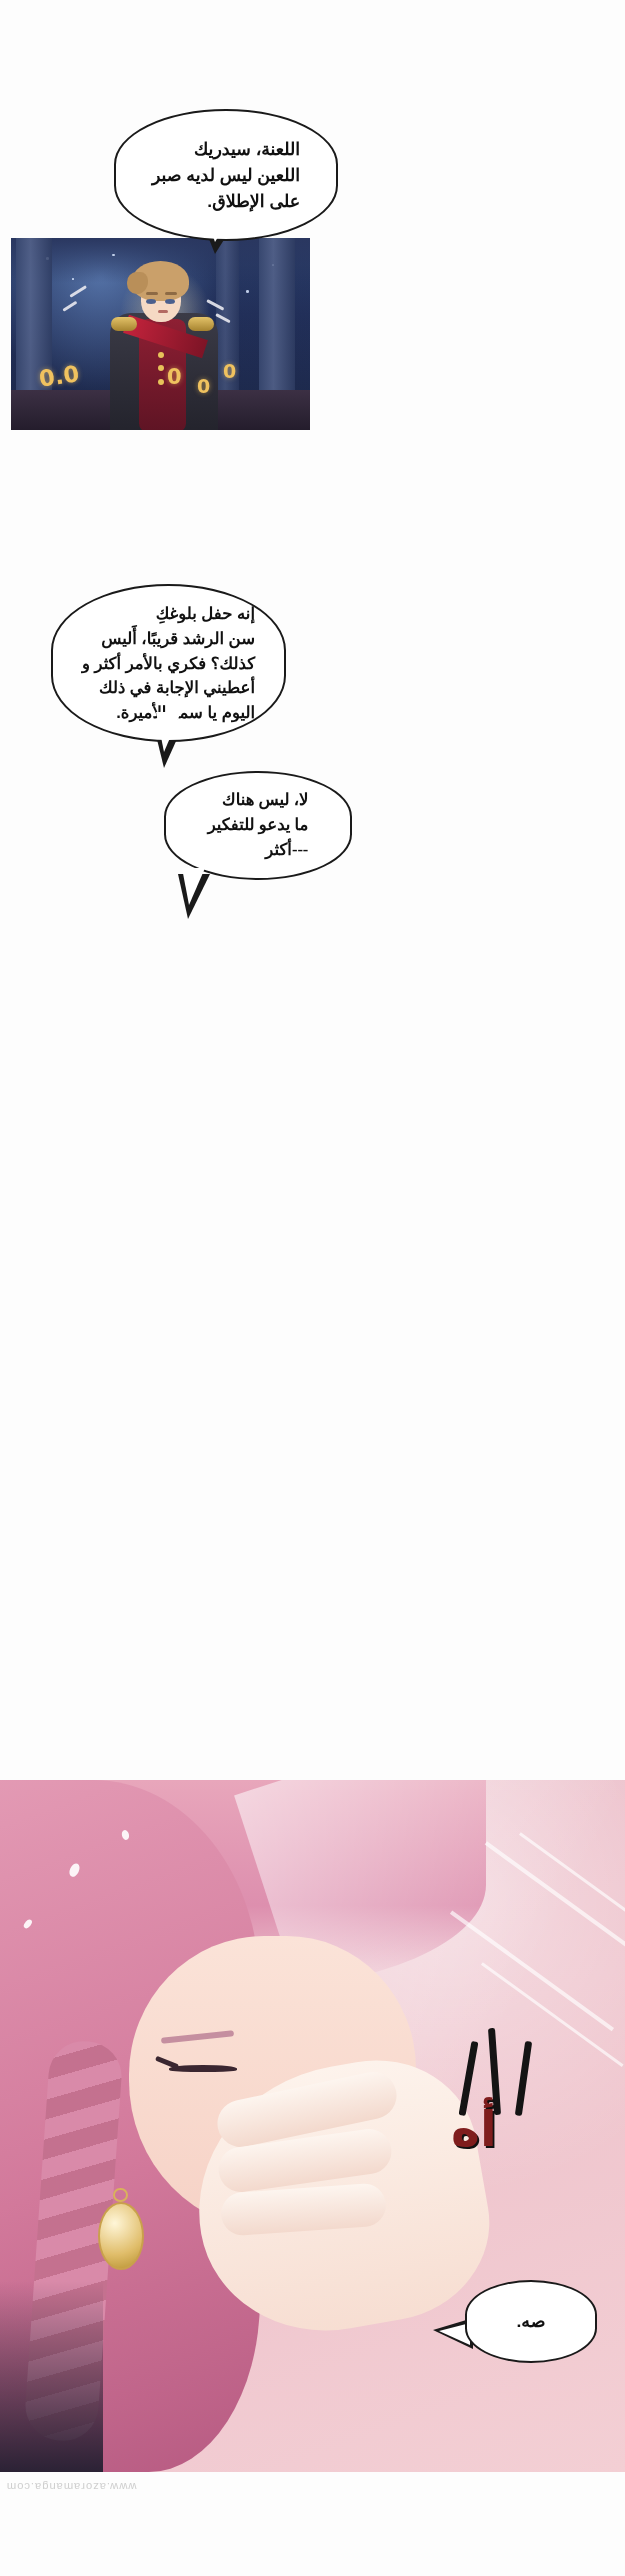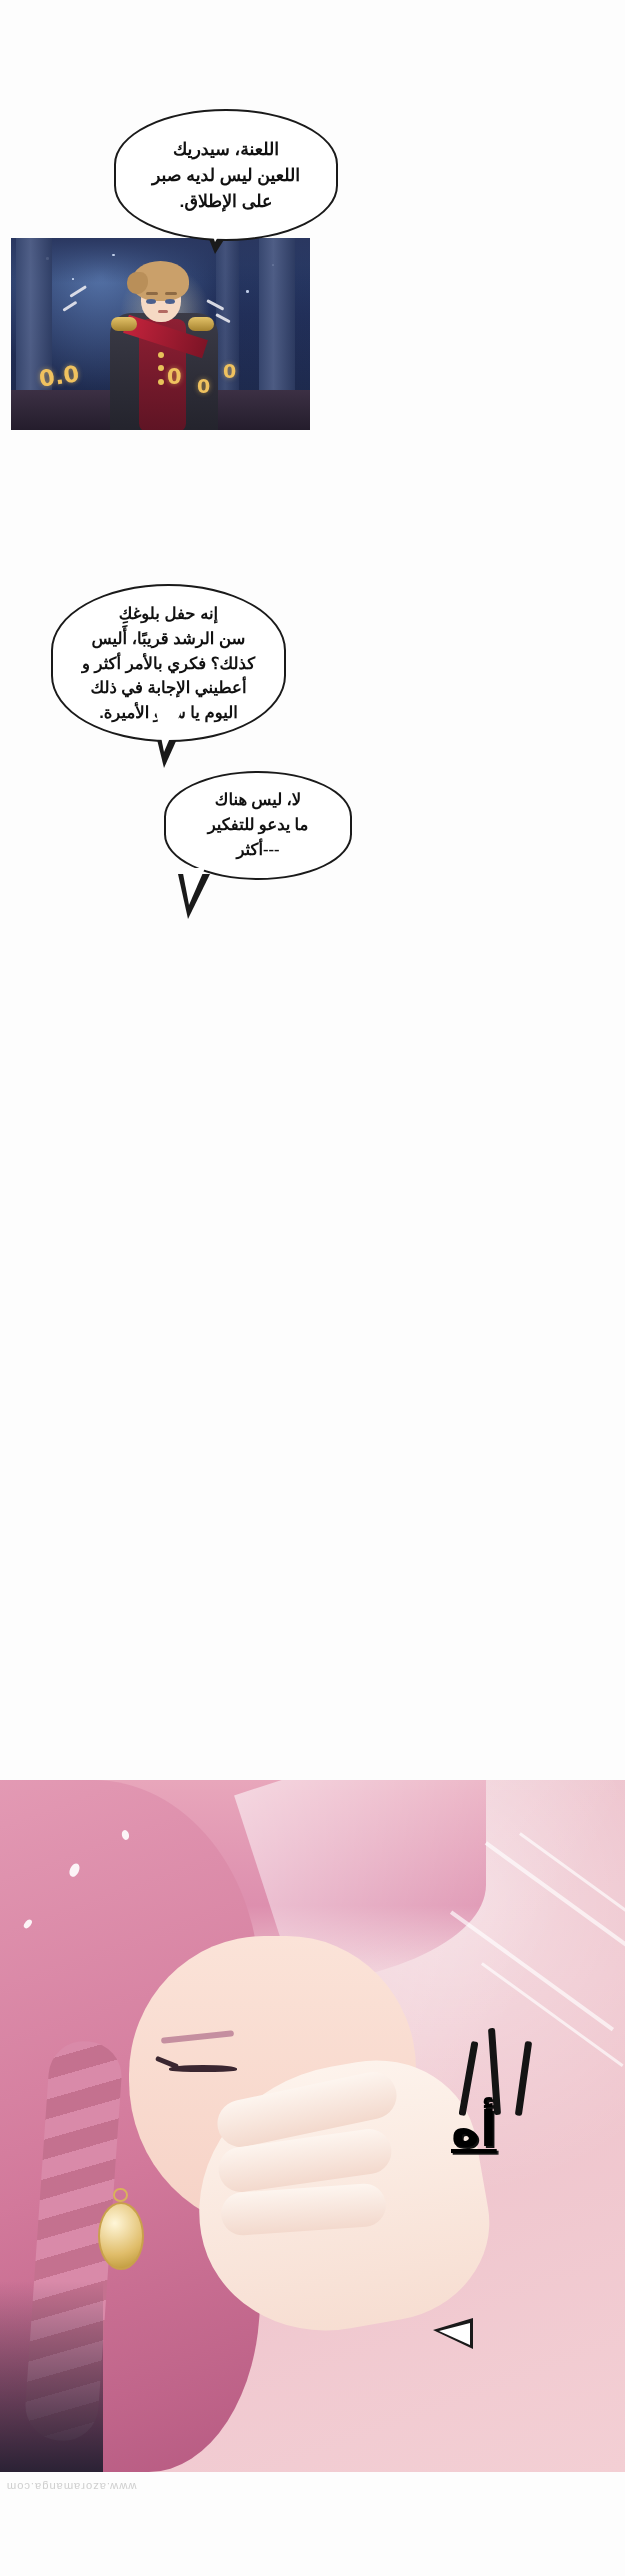--- a/index.html
+++ b/index.html
@@ -21,21 +21,20 @@
   
   .bubble {
     position: absolute;
     background: #ffffff;
     border: 2.6px solid #1a1a1a;
     border-radius: 50% / 42%;
     box-sizing: border-box;
     display: flex;
     align-items: center;
     justify-content: center;
-    text-align: center;
     direction: rtl;
     color: #111111;
     font-weight: 700;
     line-height: 1.5;
     padding: 12px 15.6px;
     z-index: 5;
   }
   .bubble .txt {
     white-space: pre-line;
     display: block;
@@ -241,25 +240,24 @@
     border:2.6px solid #d9b25c; border-radius:50%;
   }
   .p2-earring .drop {
     position:absolute; left:1.7px; top:14px; width:42px; height:64px;
     background: radial-gradient(circle at 35% 30%, #fff6d8, #e0bd6a 60%, #b6902f 100%);
     border-radius: 50%;
     border:2.6px solid #c9a04c;
   }
   .p2-sfx {
     position:absolute;
-    color:#000000;
+    color:#7f1d1d;
     font-family:"DejaVu Sans", sans-serif;
     font-weight:700;
     text-shadow: 1.7px 1.7px 0 #111;
-    text-decoration: underline;
   }
   .p2-black {
     position:absolute; background:#141414; border-radius:2.6px; transform-origin:center;
   }
   .p2-petal {
     position:absolute; background:#ffffff; border-radius:50%; opacity:.9;
   }
   .p2-darkcorner{
     position:absolute; left:0; bottom:0; width:104px; height:191px;
     background: linear-gradient(180deg, rgba(40,30,50,0) 0%, #2b2235 100%);
@@ -394,17 +392,20 @@
     <div class="p2-black" style="left:466px; top:261px; width:7px; height:75px; transform:rotate(10deg);"></div>
     <div class="p2-black" style="left:492px; top:248px; width:7px; height:87px; transform:rotate(-4deg);"></div>
     <div class="p2-black" style="left:521px; top:261px; width:7px; height:75px; transform:rotate(8deg);"></div>
     <div class="p2-sfx" style="left:452px; top:321px; font-size:49px;">أه</div>
 
     <div class="p2-darkcorner"></div>
   </div>
 
   <div class="tail" style="left:434px; top:2318px; border-top:12px solid transparent; border-bottom:19px solid transparent; border-right:40px solid #1a1a1a; z-index:6;"></div>
   <div class="tail" style="left:440px; top:2323px; border-top:8.7px solid transparent; border-bottom:14px solid transparent; border-right:31px solid #ffffff; z-index:7;"></div>
+  <div class="bubble" style="left:466px; top:2280px; width:132px; height:83px; font-size:17.4px; z-index:7;">
+    <span class="txt">صه.</span>
+  </div>
 
   <div class="watermark">www.azoramanga.com</div>
 
 </div>
 
 
 </body></html>

